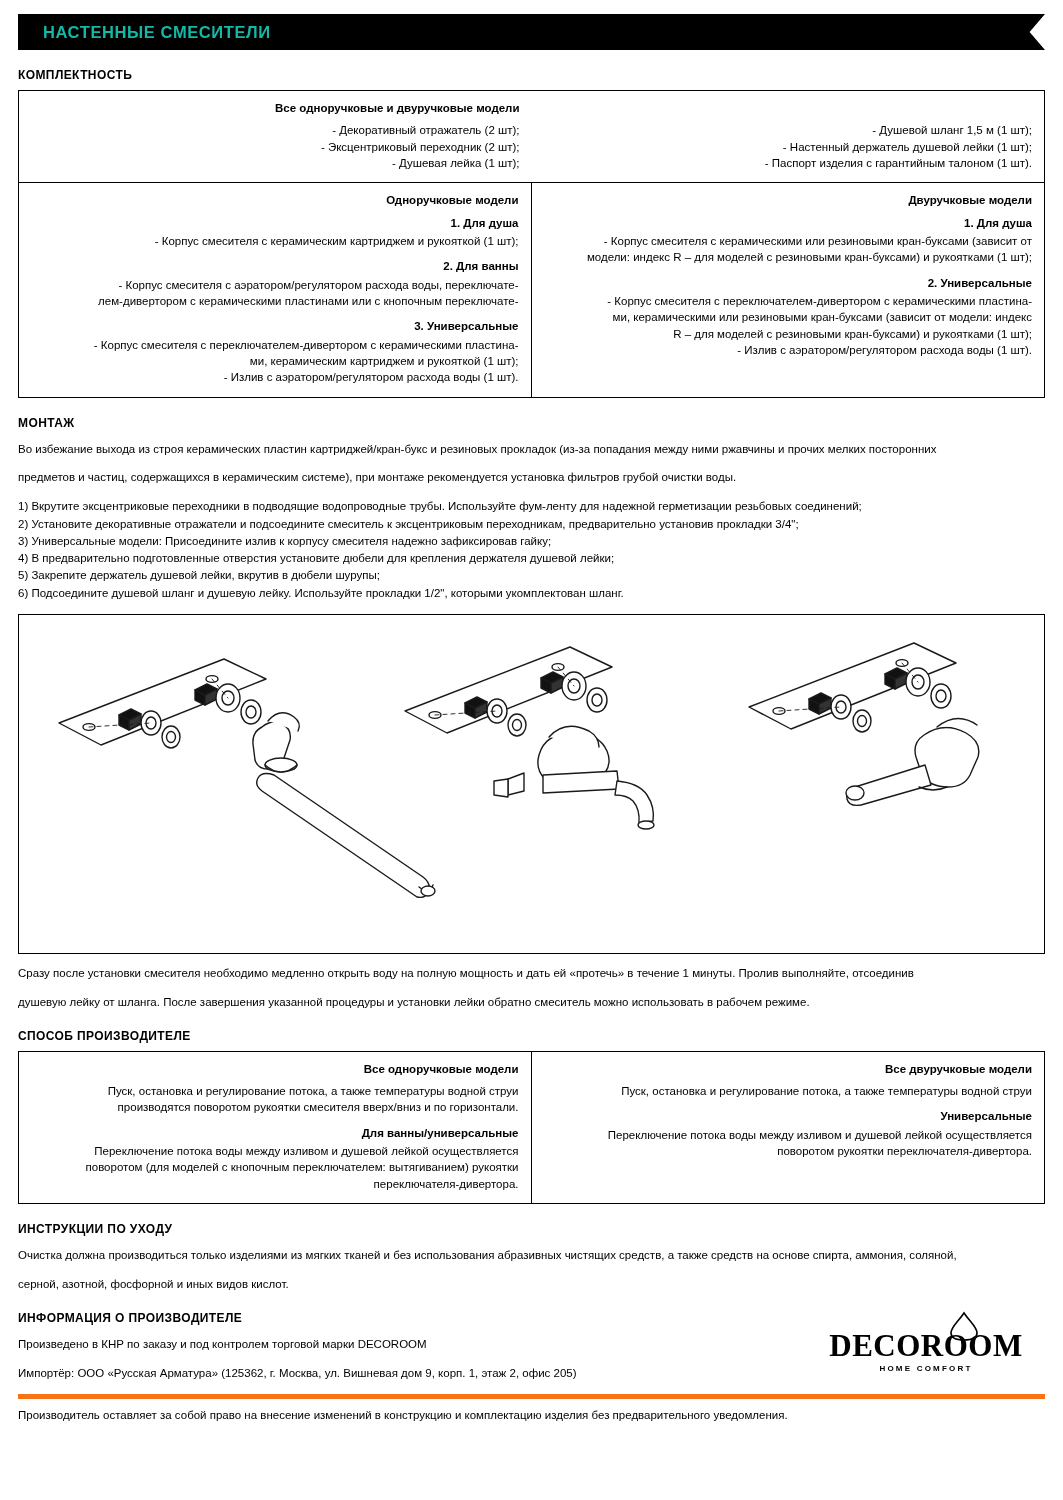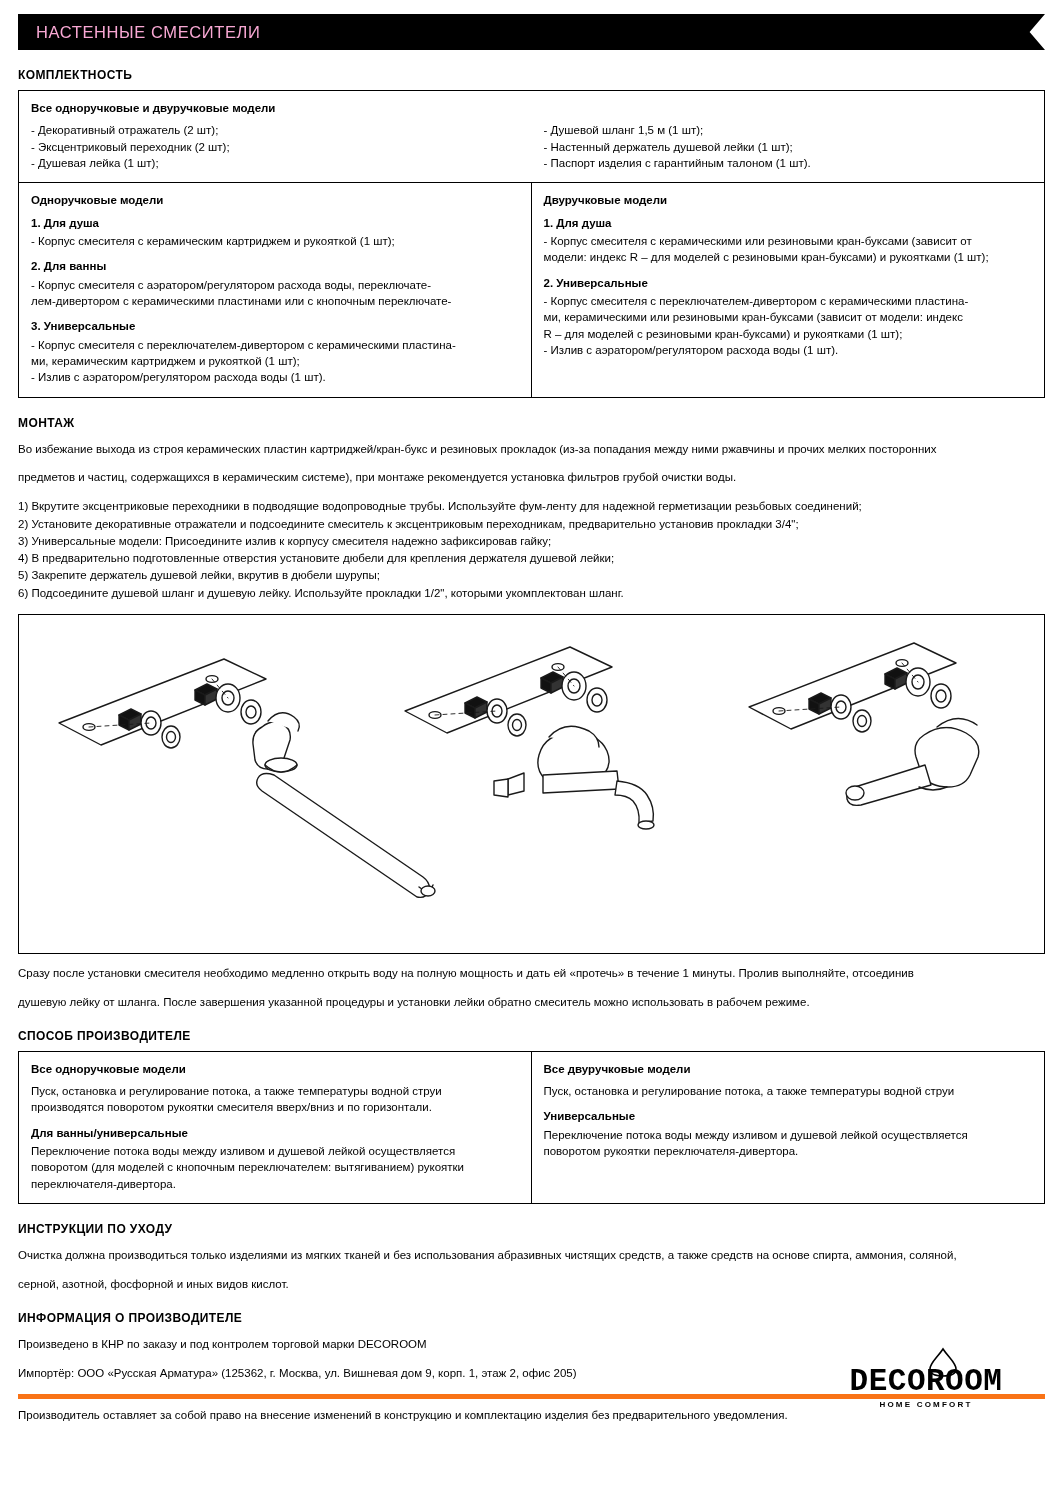--- a/index.html
+++ b/index.html
@@ -27,39 +27,40 @@
     position: relative;
     height: 36px;
     margin: 4px 0 0 0;
     background: #000000;
     display: flex;
     align-items: center;
     
     clip-path: polygon(0 0, 100% 0, 98.5% 50%, 100% 100%, 0 100%);
   }
   .banner-title {
-    color: #f9a8d4;
+    color: #14b8a6;
     font-size: 16.5px;
-    font-weight: normal;
+    font-weight: bold;
     letter-spacing: 0.6px;
-    padding-left: 18px;
+    padding-left: 25px;
   }
 
   
   h2.section {
     font-size: 12px;
     font-weight: bold;
     letter-spacing: 0.4px;
     margin: 18px 0 8px 0;
   }
 
   
   .box {
     border: 1px solid #000000;
     box-sizing: border-box;
+    text-align: right;
   }
   .row2 {
     display: flex;
   }
   .cell {
     box-sizing: border-box;
     padding: 9px 12px 11px 12px;
     font-size: 11.5px;
     line-height: 1.42;
   }
@@ -127,28 +128,27 @@
     position: relative;
   }
   .logo {
     position: absolute;
     right: 4px;
     top: -6px;
     text-align: center;
     width: 230px;
   }
   .logo .word {
-    font-family: Liberation Mono, monospace;
+    font-family: Liberation Serif, serif;
     font-size: 31px;
     font-weight: bold;
     letter-spacing: 0.5px;
     line-height: 1;
     position: relative;
     display: inline-block;
-    margin-top: 36px;
   }
   .logo .tag {
     font-size: 8px;
     letter-spacing: 2.2px;
     margin-top: 2px;
     font-weight: bold;
   }
   .logo .drop {
     position: absolute;
     right: 42px;

